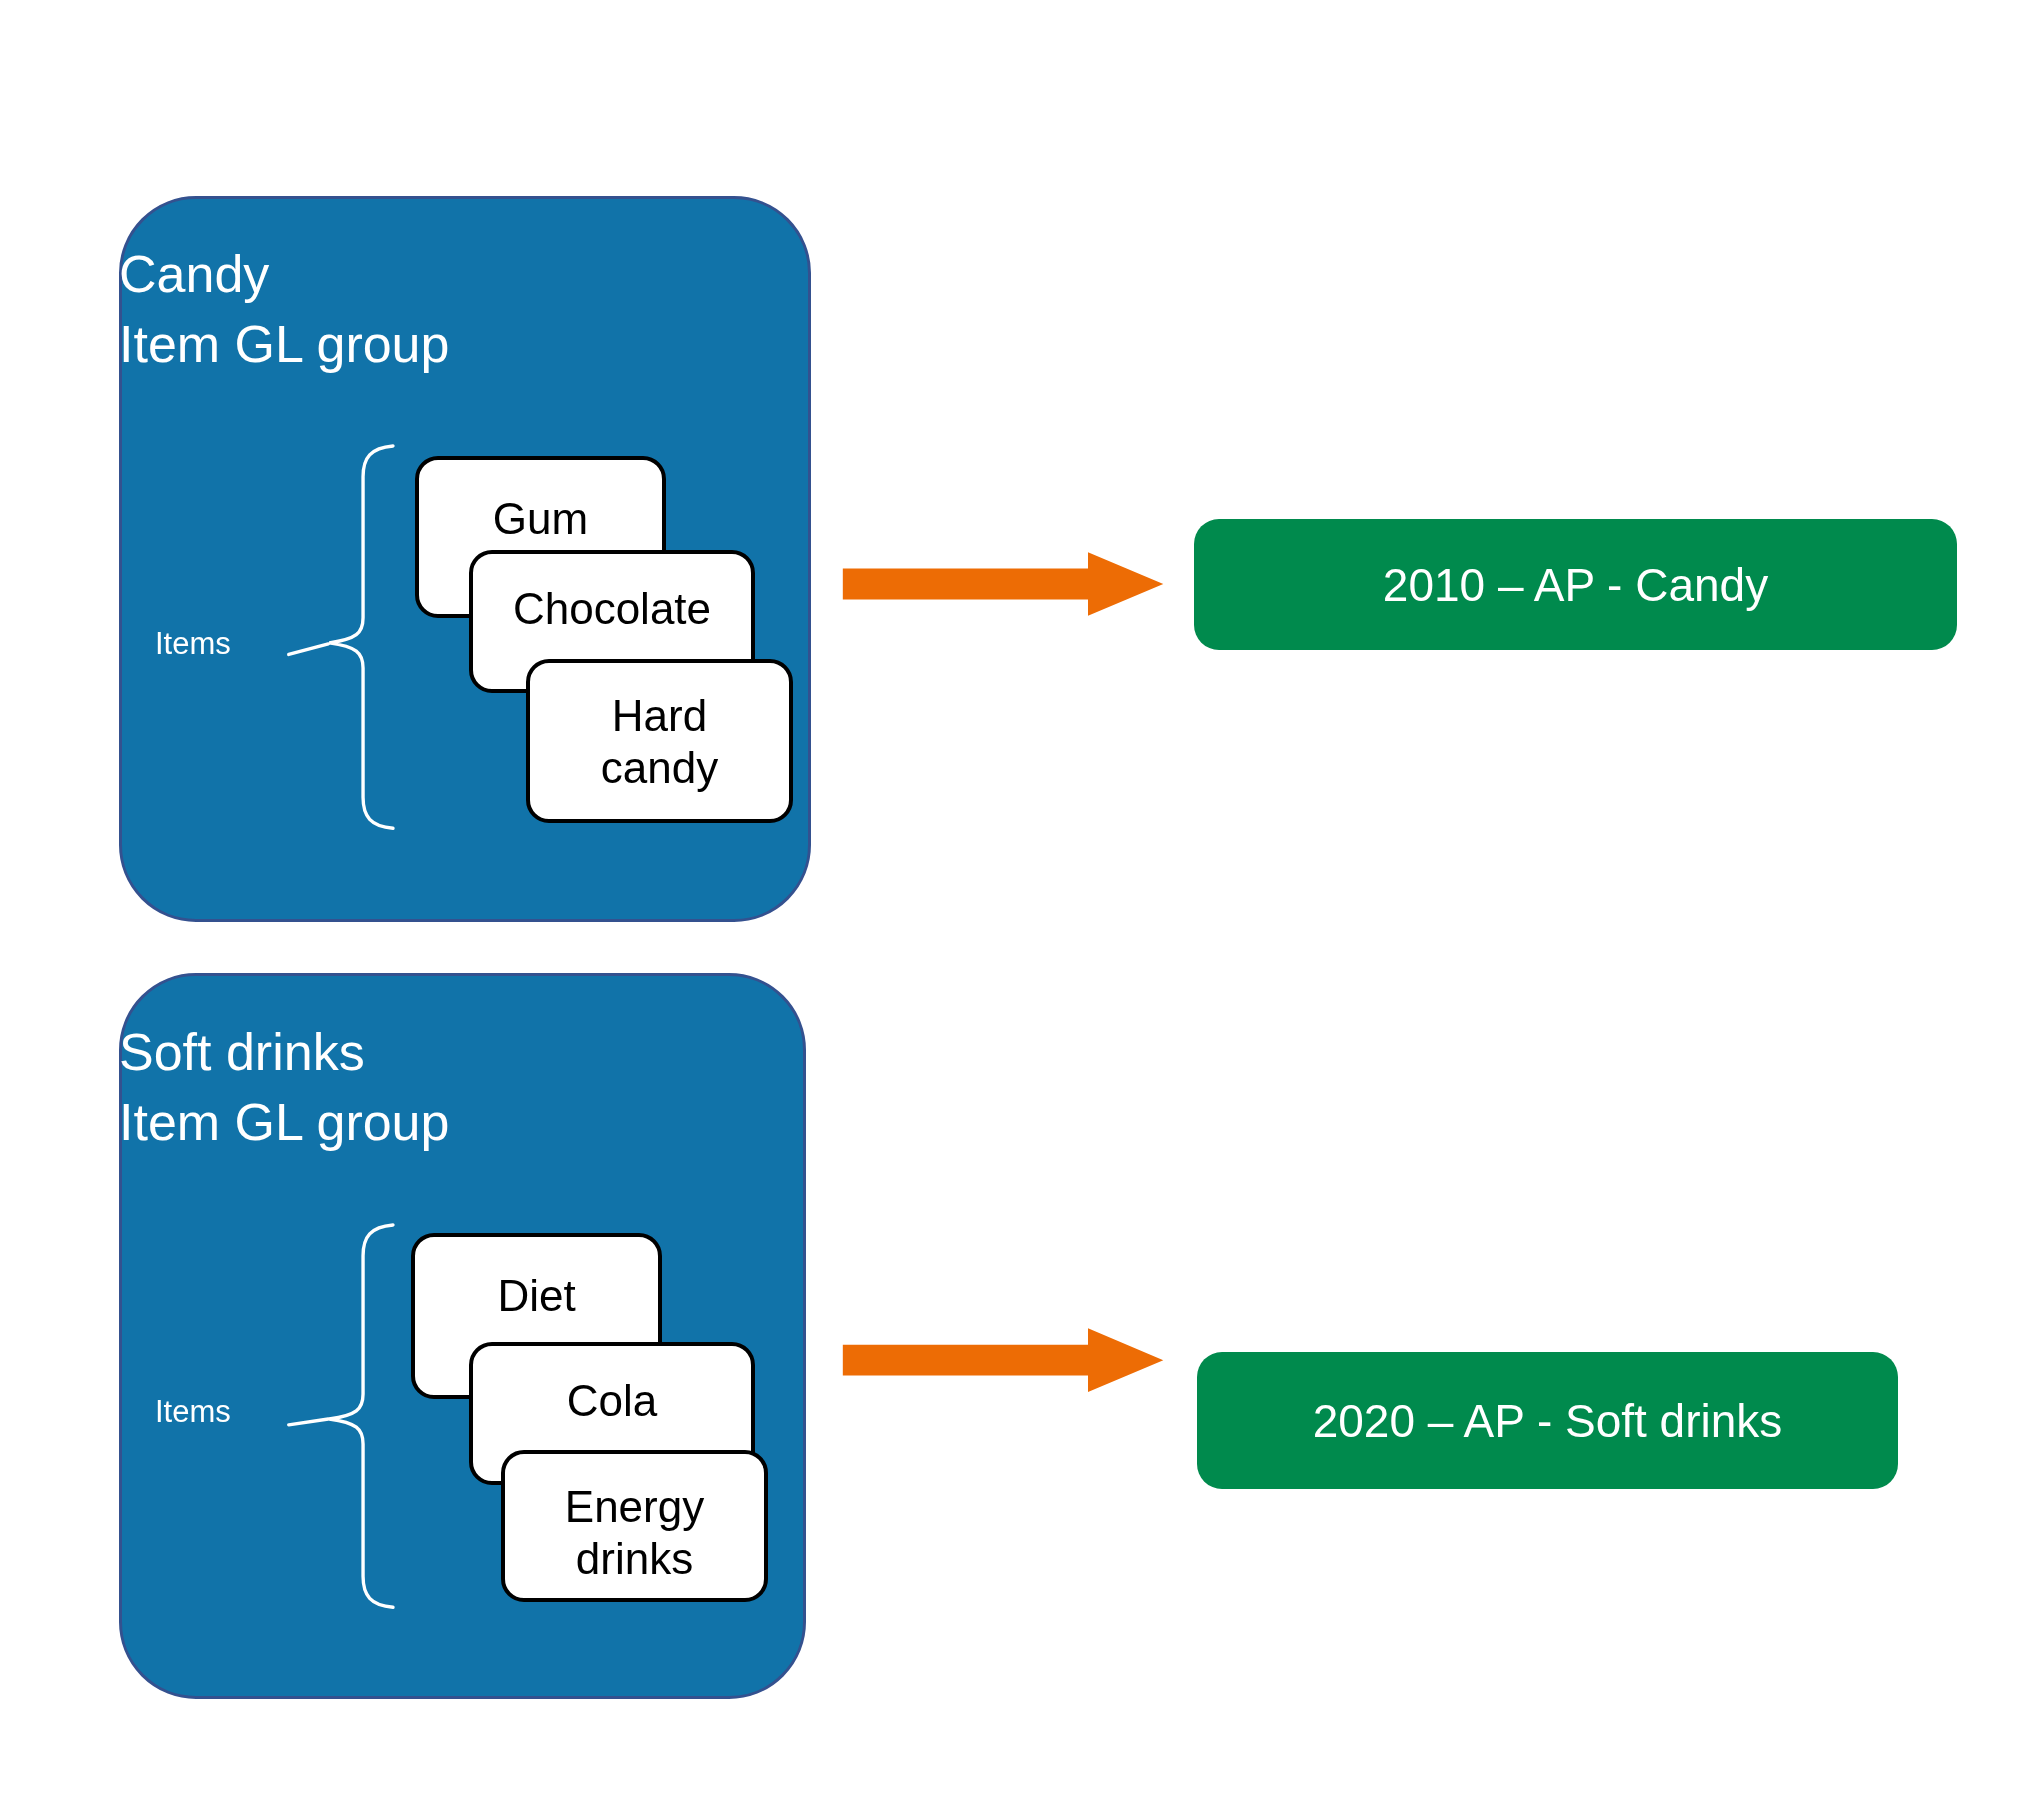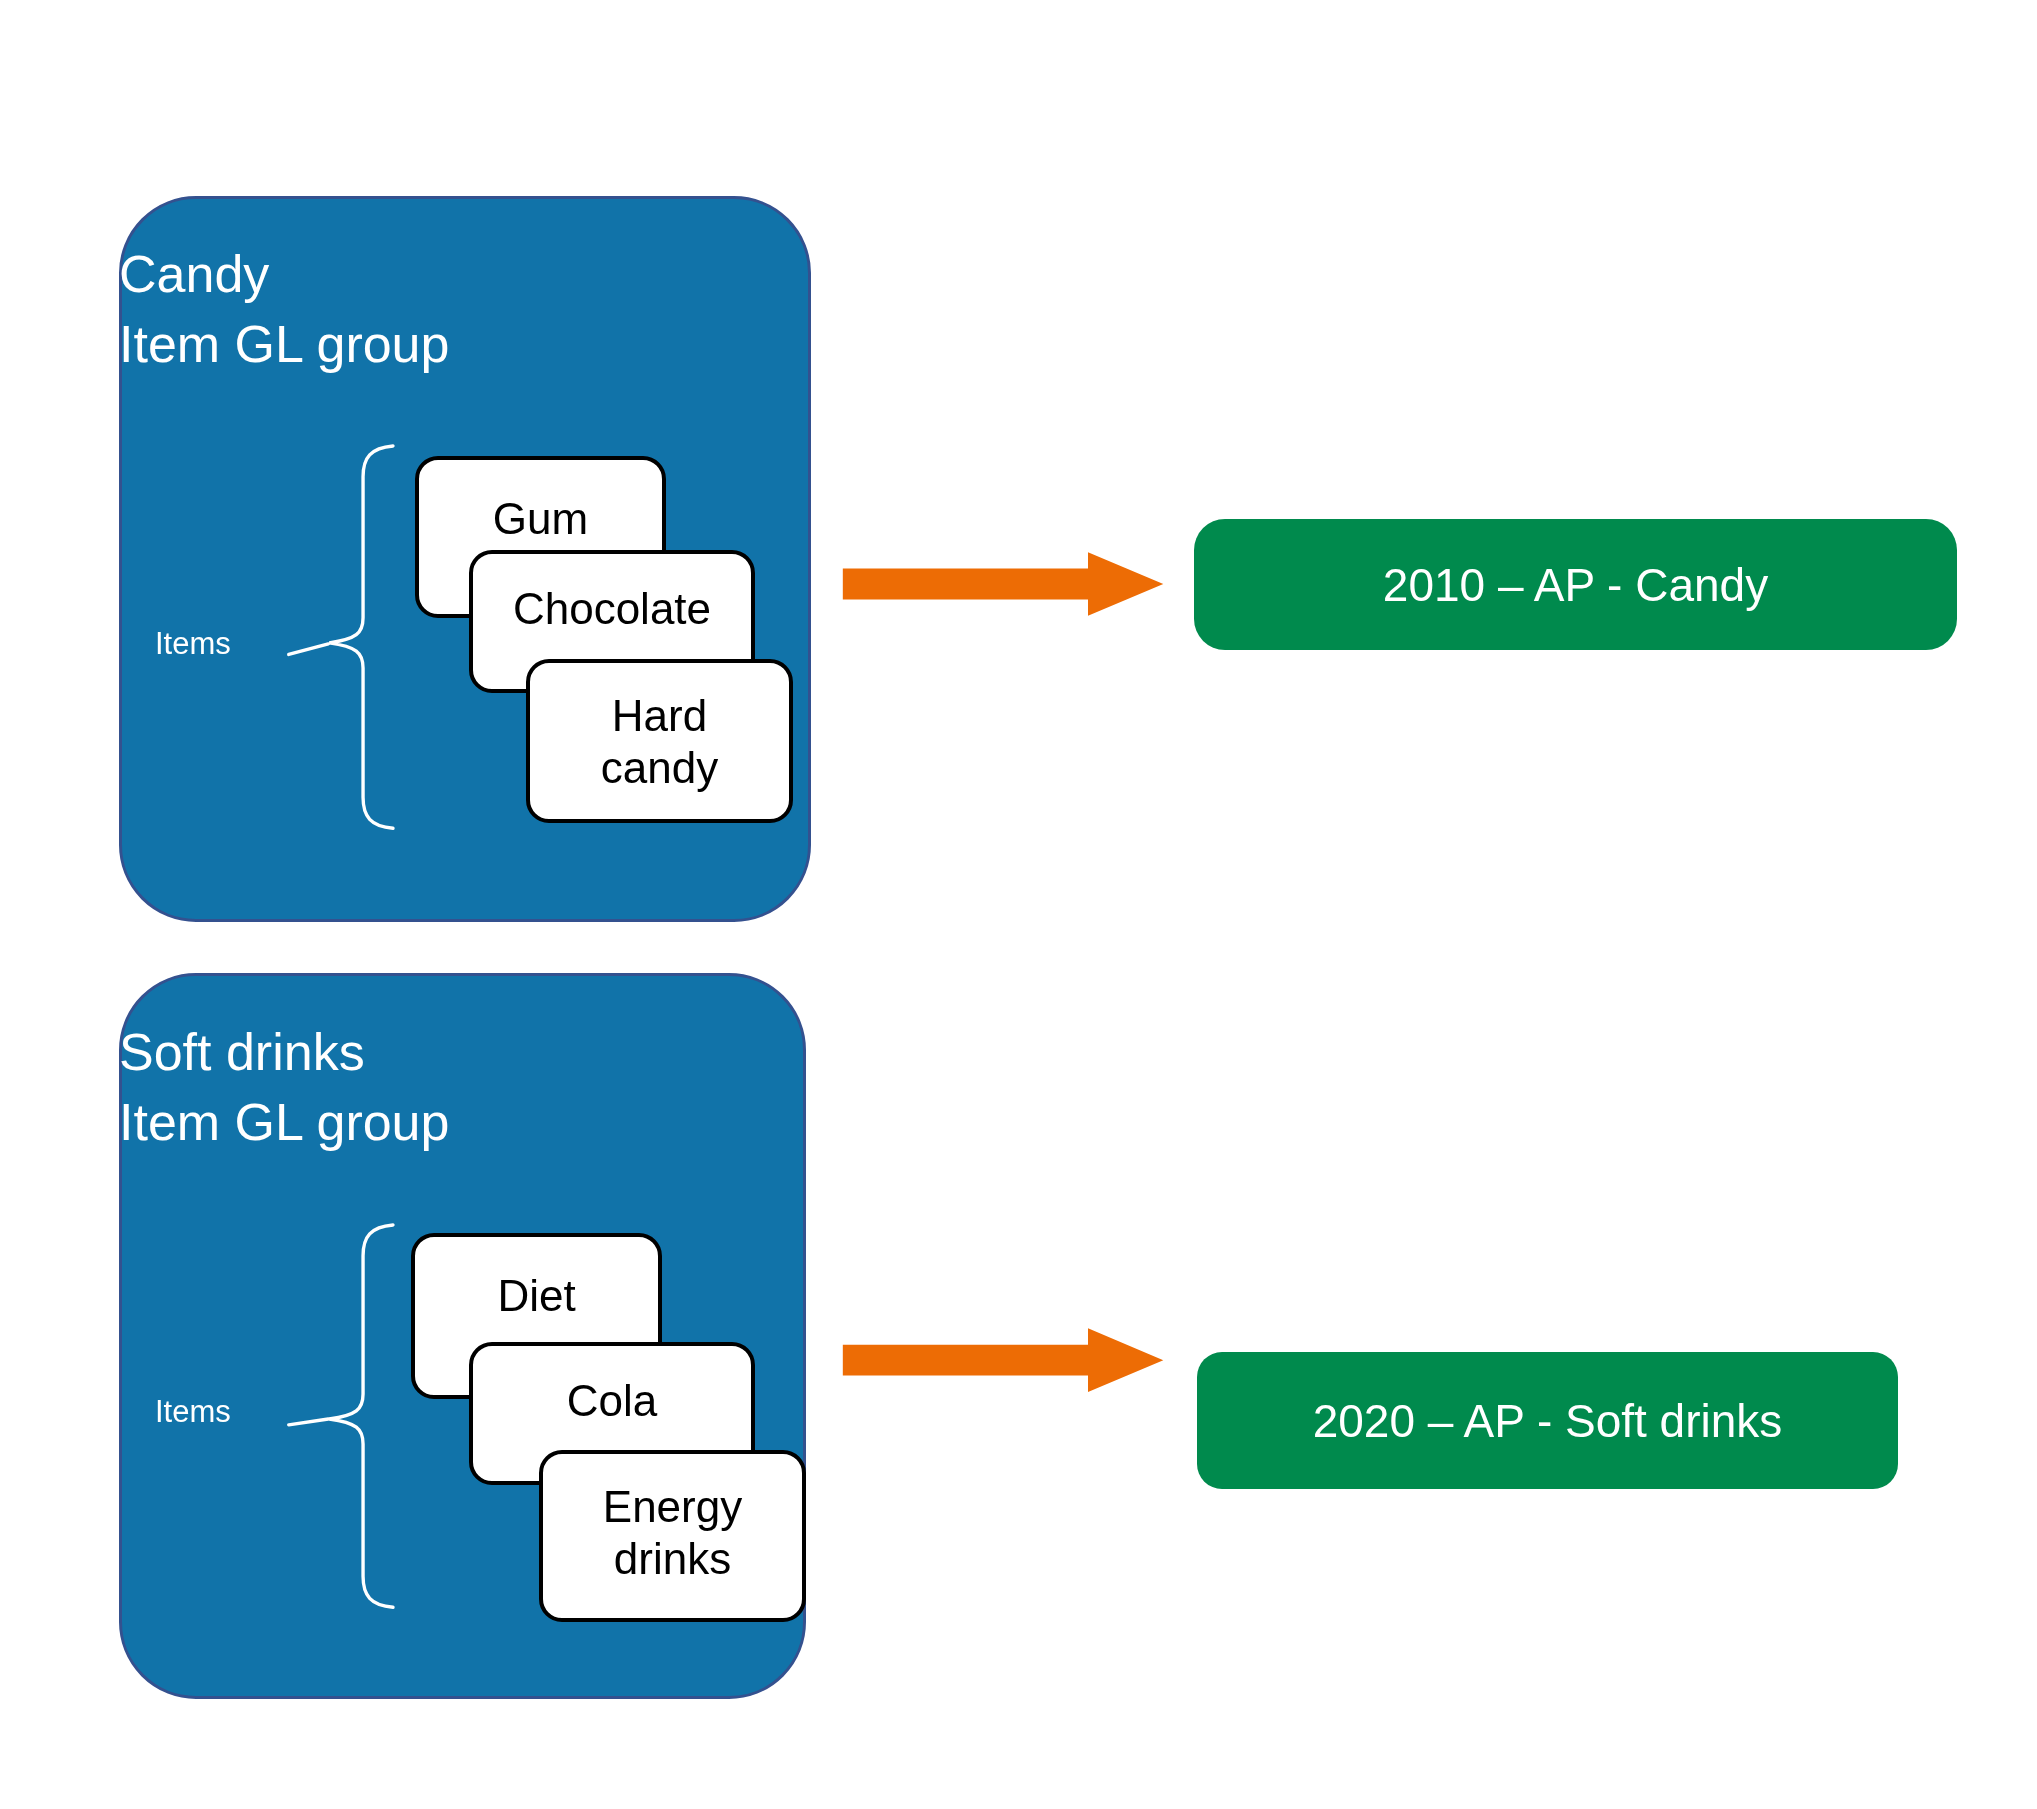--- a/index.html
+++ b/index.html
@@ -69,34 +69,34 @@
   }
   .item-card .card-text{margin-top:33px;}
   .item-card.two-line .card-text{margin-top:27px; width:183px;}
   .card-gum       {left:402px; top:456px;  width:251px; height:162px; z-index:3;}
   .card-chocolate {left:456px; top:550px;  width:286px; height:143px; z-index:4;}
   .card-chocolate .card-text{margin-top:29px;}
   .card-hardcandy {left:513px; top:659px;  width:267px; height:164px; z-index:5;}
   .card-diet      {left:398px; top:1233px; width:251px; height:166px; z-index:3;}
   .card-cola      {left:456px; top:1342px; width:286px; height:143px; z-index:4;}
   .card-cola .card-text{margin-top:29px;}
-  .card-energy    {left:526px; top:1450px; width:267px; height:172px; z-index:5;}
+  .card-energy    {left:488px; top:1450px; width:267px; height:152px; z-index:5;}
   
   .account-box{
     background:var(--account-green);
     border-radius:25px;
     color:#ffffff;
     font-size:46px;
     display:flex;
     align-items:center;
     justify-content:center;
     text-align:center;
     z-index:3;
   }
-  .account-box.a1{left:1194px; top:519px;  width:763px; height:131px;border-radius:31px;}
+  .account-box.a1{left:1194px; top:519px;  width:763px; height:131px;}
   .account-box.a2{left:1197px; top:1352px; width:701px; height:137px;}
 </style>
 </head>
 <body>
 
 <div id="canvas">
 
 
   <div class="abs group-box g1"></div>
   <div class="abs group-title t1">

